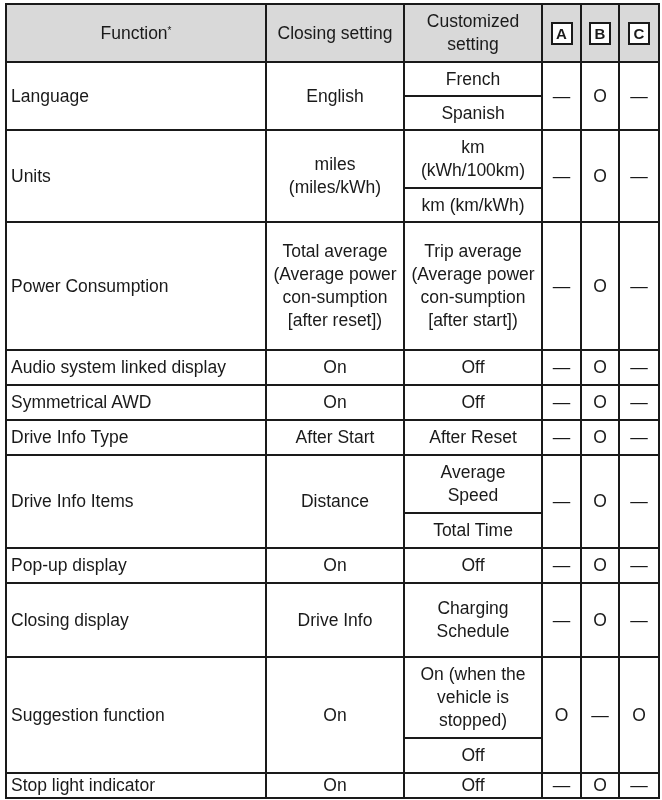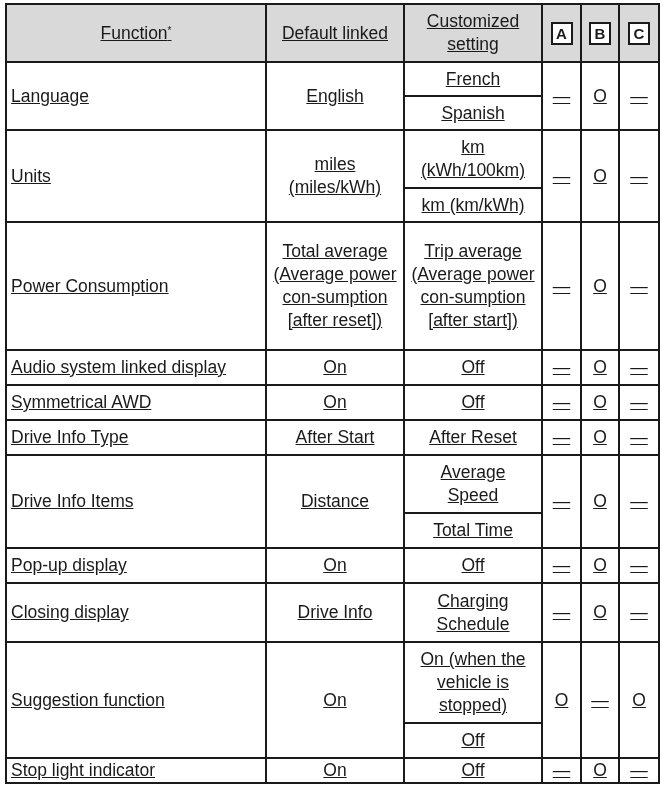--- a/index.html
+++ b/index.html
@@ -1,19 +1,19 @@
 <!DOCTYPE html>
 <html><head>
 <meta charset="utf-8">
 <style>
   html, body { margin: 0; padding: 0; background: #ffffff; }
   body { width: 662px; height: 800px; position: relative; overflow: hidden;
          font-family: "Liberation Sans", "DejaVu Sans", sans-serif; color: #1a1a1a; }
   table.settings { position: absolute; left: 5px; top: 3px; border-collapse: collapse;
-                   table-layout: fixed; width: 653px; text-decoration: underline; }
+                   table-layout: fixed; width: 653px; }
   table.settings td, table.settings th { border: 2px solid #1a1a1a; padding: 0; font-size: 17.5px;
                    line-height: 23px; font-weight: normal; vertical-align: middle; }
   th { background: #d9d9d9; text-align: center; }
   .fn { text-align: left; padding-left: 4px !important; margin-left: 21px; }
   .ctr { text-align: center; }
   .boxlabel { display: inline-block; border: 2px solid #1a1a1a; background: #fff; font-weight: bold;
               width: 18px; height: 19px; line-height: 19px; font-size: 15px; text-align: center; }
   sup { font-size: 10px; vertical-align: top; position: relative; top: -3px; }
   .mark { font-size: 17px; }
 </style>
@@ -25,21 +25,21 @@
     <col style="width:260px">
       <col style="width:138px">
       <col style="width:138px">
     <col style="width:39px">
       <col style="width:38px">
       <col style="width:40px">
   </colgroup>
   <tbody>
       <tr style="height:58px">
     <th><span>Function</span><sup>*</sup></th>
-    <th>Default linked</th>
+    <th>Closing setting</th>
     <th><span>Customized</span><br><span>setting</span></th>
     <th><span class="boxlabel">A</span></th>
     <th><span class="boxlabel">B</span></th>
     <th><span class="boxlabel">C</span></th>
   </tr>
 
   <tr style="height:34px">
     <td class="fn" rowspan="2">Language</td>
     <td class="ctr" rowspan="2">English</td>
     <td class="ctr">French</td>
@@ -113,21 +113,21 @@
 
   <tr style="height:35px">
     <td class="fn">Pop-up display</td>
     <td class="ctr">On</td>
     <td class="ctr">Off</td>
     <td class="ctr mark">—</td>
     <td class="ctr mark">O</td>
     <td class="ctr mark">—</td>
   </tr>
 
-  <tr style="height:59px">
+  <tr style="height:74px">
     <td class="fn">Closing display</td>
     <td class="ctr">Drive Info</td>
     <td class="ctr" style="padding:2px 25px"><span>Charging Schedule</span></td>
     <td class="ctr mark">—</td>
     <td class="ctr mark">O</td>
     <td class="ctr mark">—</td>
   </tr>
 
   <tr style="height:81px">
     <td class="fn" rowspan="2">Suggestion function</td>

